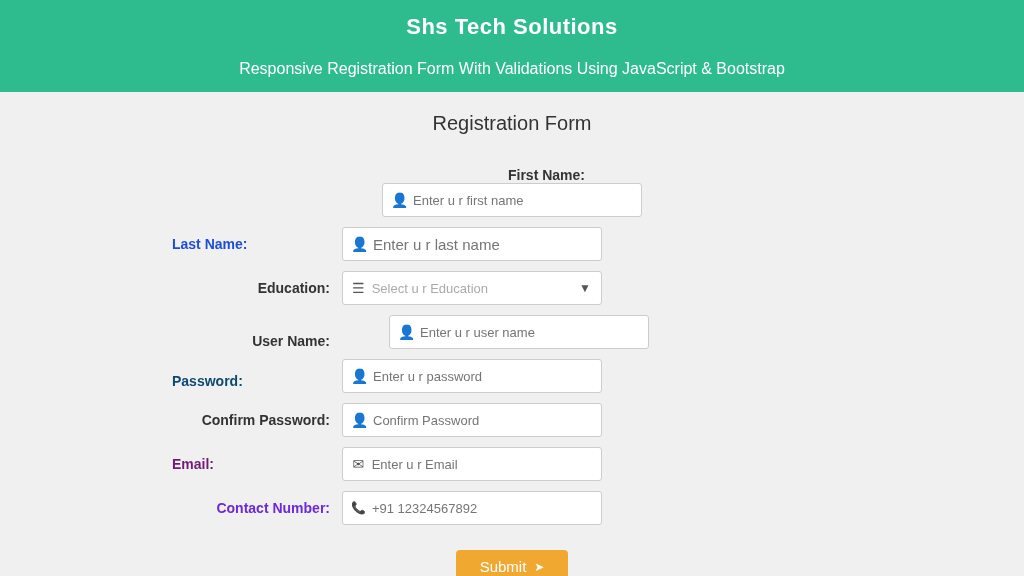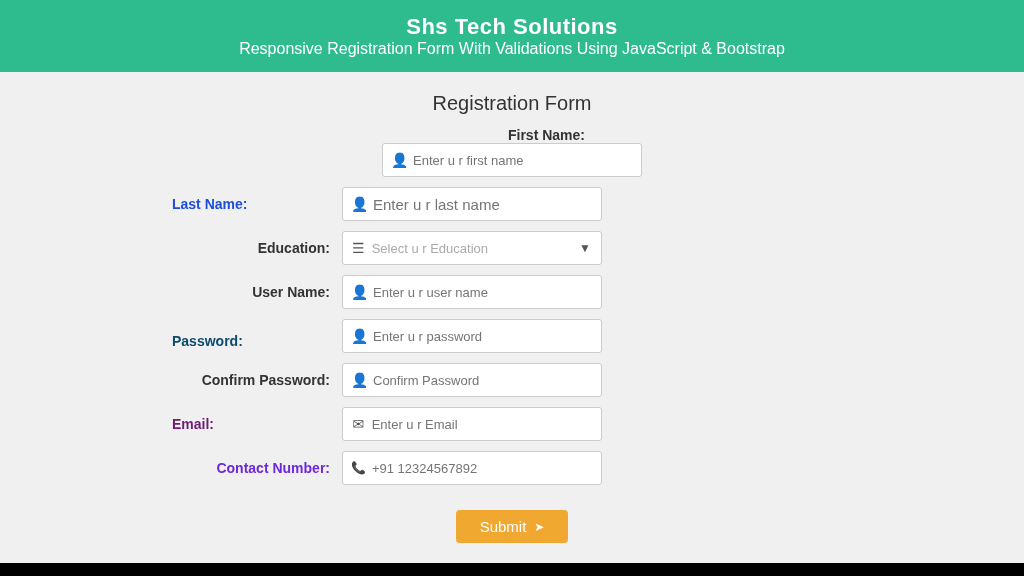--- a/index.html
+++ b/index.html
@@ -10,25 +10,25 @@
       width: 1024px;
       height: 576px;
       overflow: hidden;
     }
   </style>
 </head>
 <body>
 
 <div style="background-color:#2ebc8e; padding:14px 20px; text-align:center; color:white;">
   <div style="font-size:22px; font-weight:bold; letter-spacing:0.5px; font-family:Arial,sans-serif;">Shs Tech Solutions</div>
-  <div style="font-size:16px; font-weight:normal; margin-top:0; font-family:Arial,sans-serif;">Responsive Registration Form With Validations Using JavaScript &amp; Bootstrap</div>
+  <div style="font-size:16px; font-weight:normal; margin-top:20px; font-family:Arial,sans-serif;">Responsive Registration Form With Validations Using JavaScript &amp; Bootstrap</div>
 </div>
 
 <div style="background:#f0f0f0; padding:20px 0; display:flex; flex-direction:column; align-items:center; min-height:470px;">
-  <div style="font-size:20px; color:#333; margin-bottom:12px; font-weight:normal; font-family:Arial,sans-serif;">Registration Form</div>
+  <div style="font-size:20px; color:#333; margin-bottom:32px; font-weight:normal; font-family:Arial,sans-serif;">Registration Form</div>
 
   <div style="width:680px;">
 
     <div style="display:flex; align-items:center; margin-bottom:10px;flex-direction:column;">
       <label style="text-align:right; width:170px; padding-right:12px; font-size:14px; color:#333; font-weight:bold; font-family:Arial,sans-serif; flex-shrink:0;">First Name:</label>
       <div style="display:flex; align-items:center; background:white; border:1px solid #ccc; border-radius:3px; width:260px; height:34px; padding:0 8px;">
         <span style="color:#555; font-size:14px; margin-right:6px; width:16px; text-align:center;">👤</span>
         <input type="text" style="border: none; outline: none; background: transparent; font-size: 13px; color: rgb(153, 153, 153); width: 100%;" placeholder="Enter u r first name">
       </div>
     </div>
@@ -50,21 +50,21 @@
           <option>High School</option>
           <option>Diploma</option>
           <option>Bachelor's</option>
           <option>Master's</option>
           <option>PhD</option>
         </select>
         <span style="position:absolute; right:10px; color:#555; font-size:12px; pointer-events:none;">▼</span>
       </div>
     </div>
 
-    <div style="display:flex; align-items:center; margin-bottom:10px;">
+    <div style="display:flex; align-items:flex-end; margin-bottom:10px;gap:47px;">
       <label style="text-align:right; width:170px; padding-right:12px; font-size:14px; color:#333; font-weight:bold; font-family:Arial,sans-serif; flex-shrink:0;">User Name:</label>
       <div style="display:flex; align-items:center; background:white; border:1px solid #ccc; border-radius:3px; width:260px; height:34px; padding:0 8px;">
         <span style="color:#555; font-size:14px; margin-right:6px; width:16px; text-align:center;">👤</span>
         <input type="text" style="border: none; outline: none; background: transparent; font-size: 13px; color: rgb(153, 153, 153); width: 100%;" placeholder="Enter u r user name">
       </div>
     </div>
 
     <div style="display:flex; align-items:center; margin-bottom:10px;">
       <label style="text-align:left; width:170px; padding-right:12px; font-size:14px; color:#0c4a6e; font-weight:bold; font-family:Arial,sans-serif; flex-shrink:0;margin-top:9px;">Password:</label>
       <div style="display:flex; align-items:center; background:white; border:1px solid #ccc; border-radius:3px; width:260px; height:34px; padding:0 8px;">

